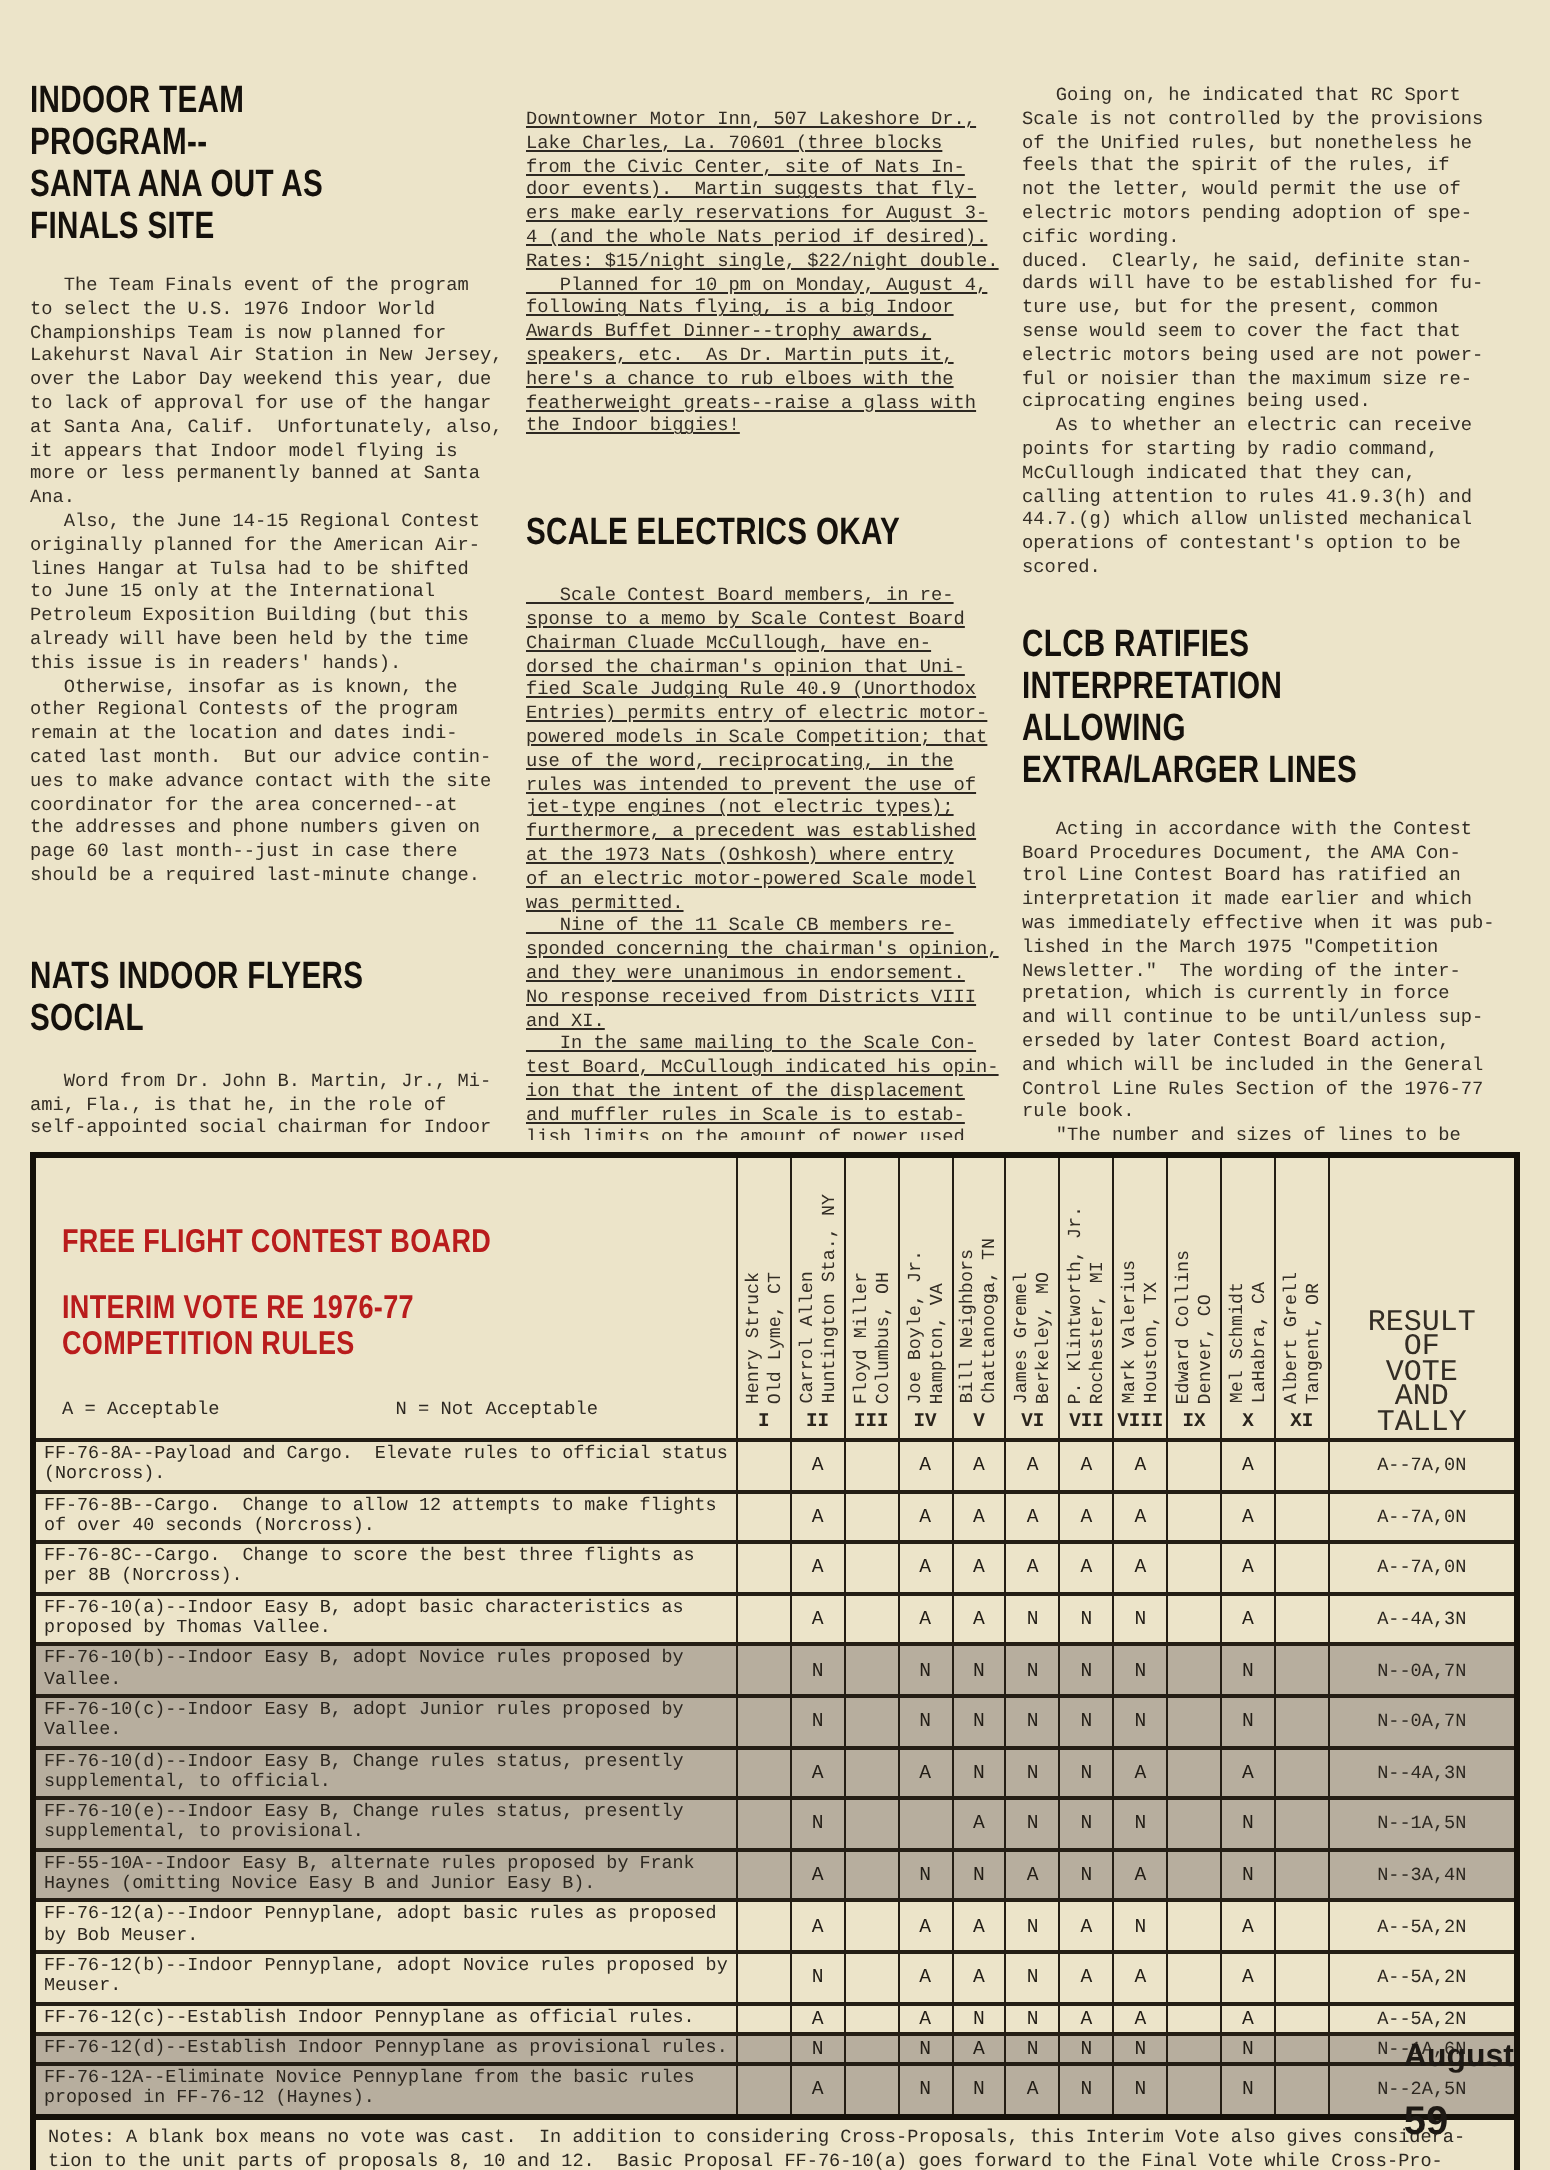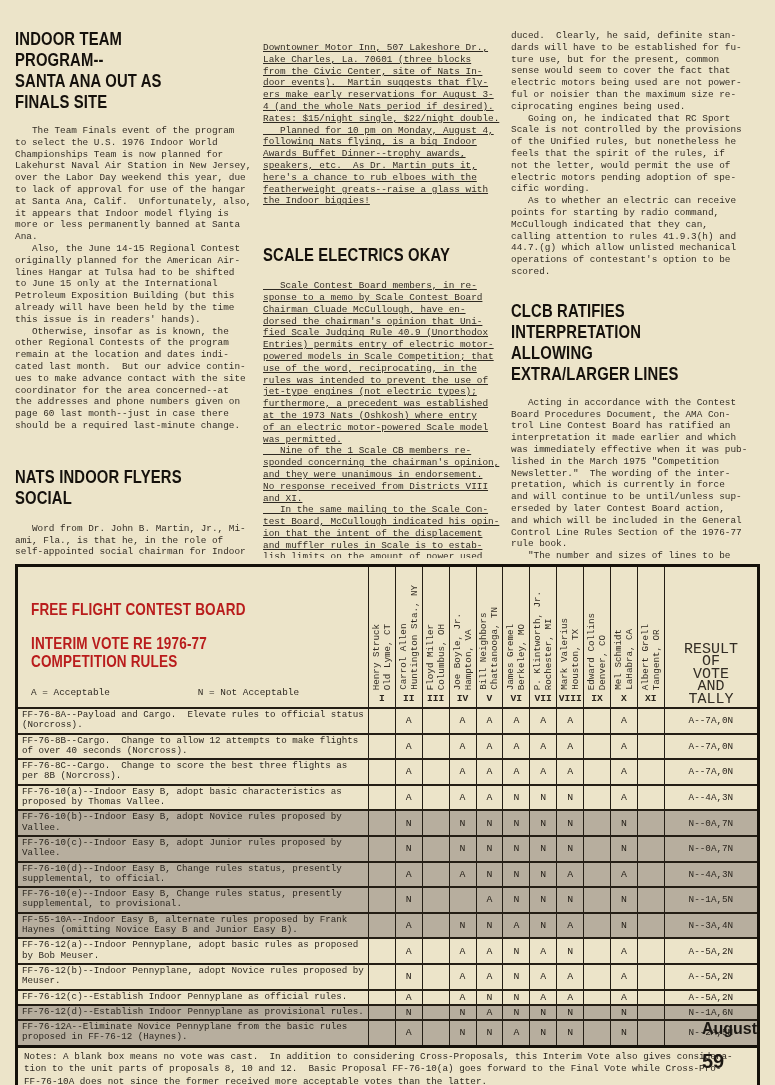--- a/index.html
+++ b/index.html
@@ -2,21 +2,21 @@
 <html><head>
 <meta charset="utf-8">
 <style>
   * { box-sizing: border-box; }
   html,body { margin:0; padding:0; }
   body {
     width:775px; height:1085px; overflow:hidden; position:relative;
     background:#ece4c9; color:#2e2922;
     font-family:"Liberation Mono", monospace;
   }
-  .page { position:absolute; inset:0; padding:14px 15px 0 15px; }
+  .page { position:absolute; inset:0; padding:26px 15px 0 15px; }
 
   
   .columns { display:flex; gap:8px; height:544px; overflow:hidden; }
   .col { width:240px; flex:0 0 auto; }
   .col-2 { padding-top:28px;text-decoration:underline; }
   .col-3 { padding-top:16px; width:249px; }
   .mono { margin:0; font-size:9.4px; line-height:11.8px; white-space:pre; color:#332d25; }
   .sec-head { margin:0; color:#15110c; }
   .head-inner {
     display:inline-block; transform:scaleX(0.78); transform-origin:0 50%;
@@ -127,48 +127,48 @@
 fied Scale Judging Rule 40.9 (Unorthodox
 Entries) permits entry of electric motor-
 powered models in Scale Competition; that
 use of the word, reciprocating, in the
 rules was intended to prevent the use of
 jet-type engines (not electric types);
 furthermore, a precedent was established
 at the 1973 Nats (Oshkosh) where entry
 of an electric motor-powered Scale model
 was permitted.</p>
-      <p class="mono">   Nine of the 1 Scale CB members re-
+      <p class="mono">   Nine of the 11 Scale CB members re-
 sponded concerning the chairman's opinion,
 and they were unanimous in endorsement.
 No response received from Districts VIII
 and XI.</p>
       <p class="mono">   In the same mailing to the Scale Con-
 test Board, McCullough indicated his opin-
 ion that the intent of the displacement
 and muffler rules in Scale is to estab-
 lish limits on the amount of power used
 in flight and the amount of noise pro-</p>
     </div>
 
     <div class="col col-3">
+      <p class="mono">   Going on, he indicated that RC Sport
+Scale is not controlled by the provisions
+of the Unified rules, but nonetheless he
+feels that the spirit of the rules, if
+not the letter, would permit the use of
+electric motors pending adoption of spe-
+cific wording.</p>
       <p class="mono">duced.  Clearly, he said, definite stan-
 dards will have to be established for fu-
 ture use, but for the present, common
 sense would seem to cover the fact that
 electric motors being used are not power-
 ful or noisier than the maximum size re-
 ciprocating engines being used.</p>
-      <p class="mono">   Going on, he indicated that RC Sport
-Scale is not controlled by the provisions
-of the Unified rules, but nonetheless he
-feels that the spirit of the rules, if
-not the letter, would permit the use of
-electric motors pending adoption of spe-
-cific wording.</p>
       <p class="mono">   As to whether an electric can receive
 points for starting by radio command,
 McCullough indicated that they can,
 calling attention to rules 41.9.3(h) and
 44.7.(g) which allow unlisted mechanical
 operations of contestant's option to be
 scored.</p>
       <h2 class="sec-head h-mt-md"><span class="head-inner">CLCB RATIFIES INTERPRETATION
 ALLOWING EXTRA/LARGER LINES</span></h2>
       <p class="mono">   Acting in accordance with the Contest

